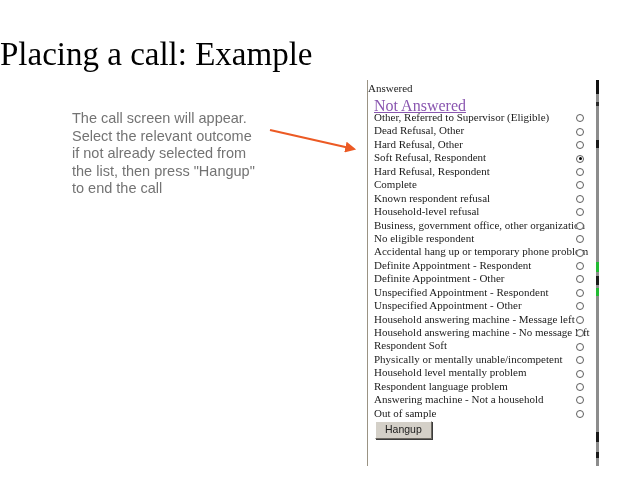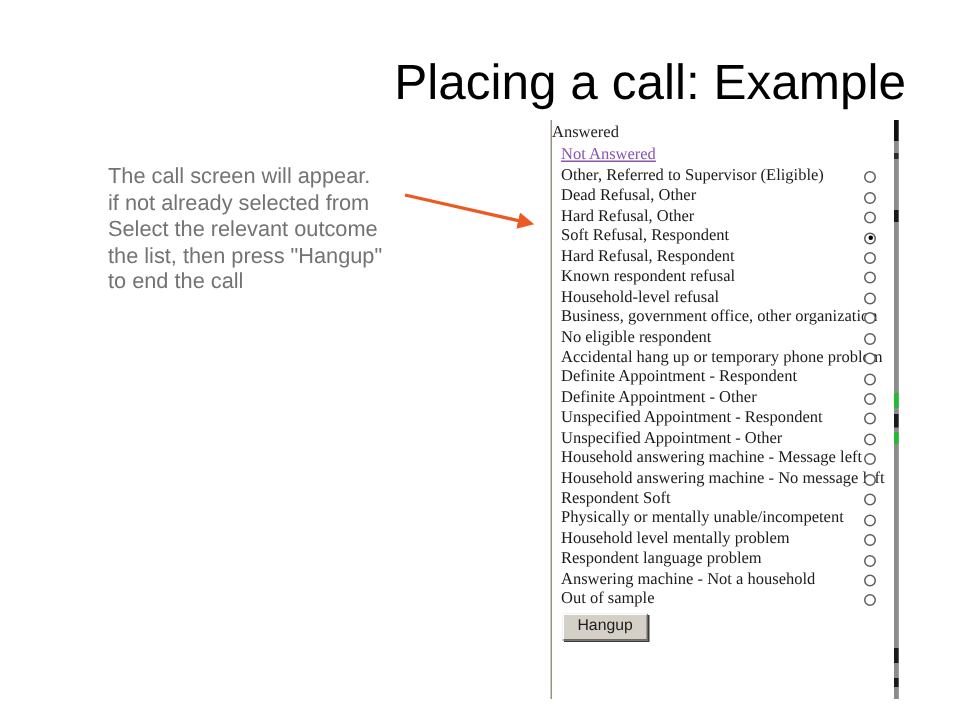--- a/index.html
+++ b/index.html
@@ -15,22 +15,22 @@
     overflow: hidden;
     font-family: "Liberation Sans", sans-serif;
   }
 
   
   #slide-title {
     position: absolute;
     left: 0;
     top: 36px;
     width: 604px;
-    text-align: right;
-    font-family: Liberation Sans, sans-serif;
+    text-align: left;
+    font-family: Liberation Serif, serif;
     font-size: 33px;
     font-weight: 400;
     color: #000000;
     letter-spacing: 0px;
     white-space: nowrap;
   }
 
   
   #callout-text {
     position: absolute;
@@ -85,21 +85,21 @@
     font-size: 11px;
     color: #222222;
     white-space: nowrap;
   }
 
   #not-answered-link {
     position: absolute;
     left: 6px;
     top: 17px;
     font-family: "Liberation Serif", serif;
-    font-size: 11px;
+    font-size: 16px;
     color: #8A56B0;
     text-decoration: underline;
     white-space: nowrap;
     cursor: pointer;
   }
 
   #outcome-list {
     position: absolute;
     left: 0;
     top: 31px;
@@ -139,21 +139,21 @@
     top: 1.6px;
     width: 3.2px;
     height: 3.2px;
     border-radius: 50%;
     background: #000000;
   }
 
   #hangup-button {
     position: absolute;
     left: 7px;
-    top: 329px;
+    top: 341px;
     padding: 2px 9px 3px 9px;
     background: #d4d0c8;
     border-top: 1px solid #ffffff;
     border-left: 1px solid #ffffff;
     border-right: 1px solid #6e6a63;
     border-bottom: 1px solid #6e6a63;
     box-shadow: 1px 1px 0 0 #3b3b3b;
     font-family: "Liberation Sans", sans-serif;
     font-size: 10.5px;
     color: #1b1b1b;
@@ -179,22 +179,22 @@
 </style>
 </head>
 <body>
 
 <div id="slide">
 
   <div id="slide-title">Placing a call: Example</div>
 
   <div id="callout-text">
       <span class="line">The call screen will appear.</span>
+      <span class="line">Select the relevant outcome</span>
       <span class="line">if not already selected from</span>
-      <span class="line">Select the relevant outcome</span>
       <span class="line">the list, then press "Hangup"</span>
       <span class="line">to end the call</span>
     </div>
 
   <div id="arrow-annotation">
     <svg width="104" height="34" viewBox="0 0 104 34" xmlns="http://www.w3.org/2000/svg">
       <defs>
         <marker id="arrowhead" markerWidth="5" markerHeight="5" refX="4" refY="2.5" orient="auto">
           <polygon points="0,0 5,2.5 0,5" fill="#EC5A24"></polygon>
         </marker>
@@ -225,20 +225,24 @@
           </div>
           <div class="outcome-row">
             <span class="outcome-label">Soft Refusal, Respondent</span>
             <span class="outcome-radio checked"></span>
           </div>
           <div class="outcome-row">
             <span class="outcome-label">Hard Refusal, Respondent</span>
             <span class="outcome-radio"></span>
           </div>
           <div class="outcome-row">
+            <span class="outcome-label">Complete</span>
+            <span class="outcome-radio"></span>
+          </div>
+          <div class="outcome-row">
             <span class="outcome-label">Known respondent refusal</span>
             <span class="outcome-radio"></span>
           </div>
           <div class="outcome-row">
             <span class="outcome-label">Household-level refusal</span>
             <span class="outcome-radio"></span>
           </div>
           <div class="outcome-row">
             <span class="outcome-label">Business, government office, other organization</span>
             <span class="outcome-radio"></span>

